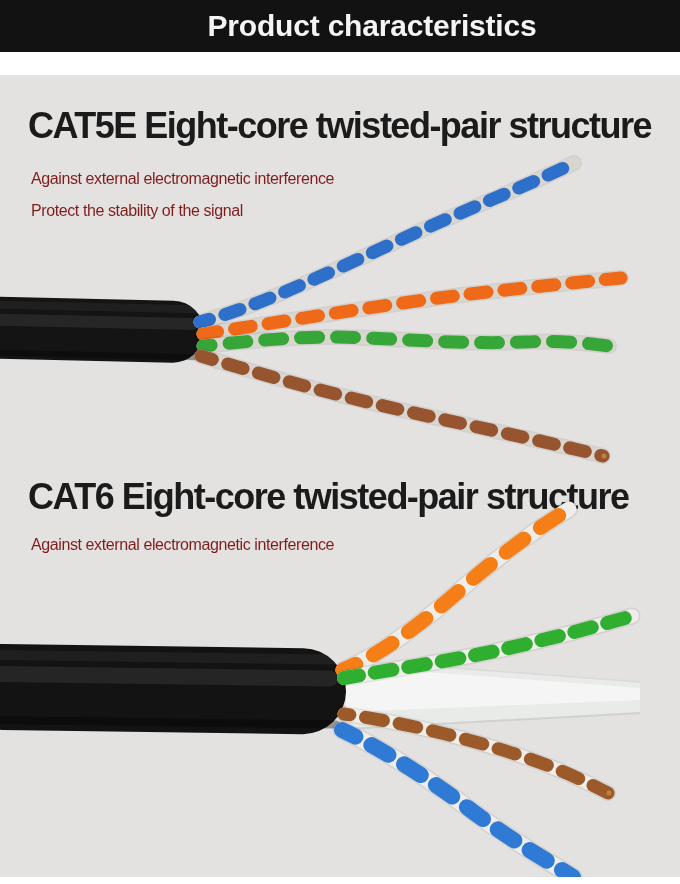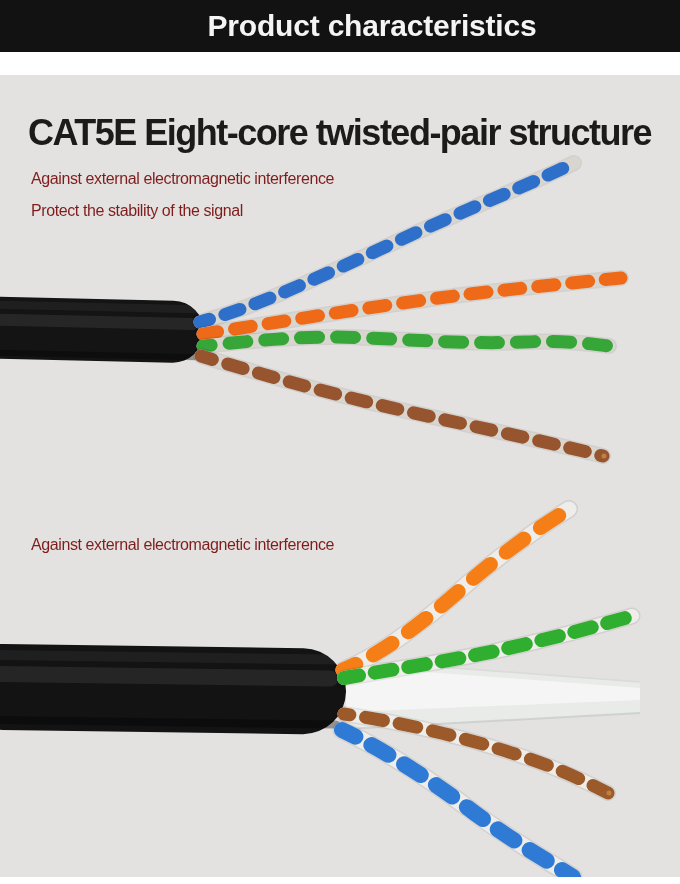--- a/index.html
+++ b/index.html
@@ -24,21 +24,21 @@
   .h1{
     position:absolute;left:28px;color:#1b1b1b;
     font-size:36px;font-weight:600;letter-spacing:-1.5px;
     line-height:46px;white-space:nowrap;
   }
   .sub{
     position:absolute;left:31px;color:#7f1d1d;
     font-size:16px;font-weight:500;letter-spacing:-0.4px;
     line-height:27px;white-space:nowrap;
   }
-  .h1.cat5e{top:35px;}       
+  .h1.cat5e{top:28px;}       
   .sub.s1{top:90px;}         
   .sub.s2{top:122px;text-align:right;}        
   .h1.cat6{top:399px;}       
   .sub.s3{top:456px;}        
   svg.photo-layer{
     position:absolute;left:0;top:0;width:680px;height:802px;
     display:block;
   }
 </style>
 </head>
@@ -47,20 +47,21 @@
 <div class="banner">
   <span class="banner-title">Product characteristics</span>
 </div>
 
 <div class="content">
 
   <div class="h1 cat5e">CAT5E Eight-core twisted-pair structure</div>
   <div class="sub s1">Against external electromagnetic interference</div>
   <div class="sub s2">Protect the stability of the signal</div>
 
+  <div class="h1 cat6">CAT6 Eight-core twisted-pair structure</div>
   <div class="sub s3">Against external electromagnetic interference</div>
 
   <svg class="photo-layer" viewBox="0 75 680 802" xmlns="http://www.w3.org/2000/svg">
     <defs>
 
       <path id="p5b" d="M 200 322 C 260 306, 330 272, 400 240 C 460 212, 540 180, 574 163" fill="none"></path>
       <path id="p5o" d="M 203 334 C 280 322, 380 305, 470 294 C 540 286, 600 280, 621 278" fill="none"></path>
       <path id="p5g" d="M 203 346 C 260 340, 310 335, 370 338 C 430 341, 475 344, 525 342 C 565 340, 592 344, 609 346" fill="none"></path>
       <path id="p5br" d="M 201 356 C 260 374, 330 394, 410 412 C 490 430, 565 446, 603 456" fill="none"></path>
 

